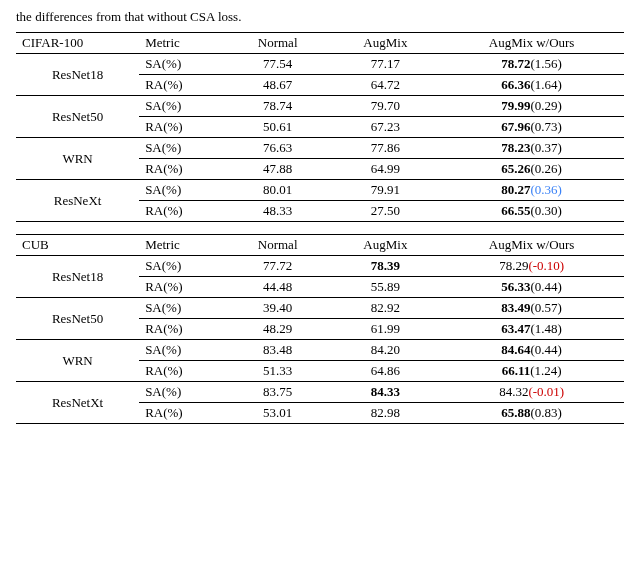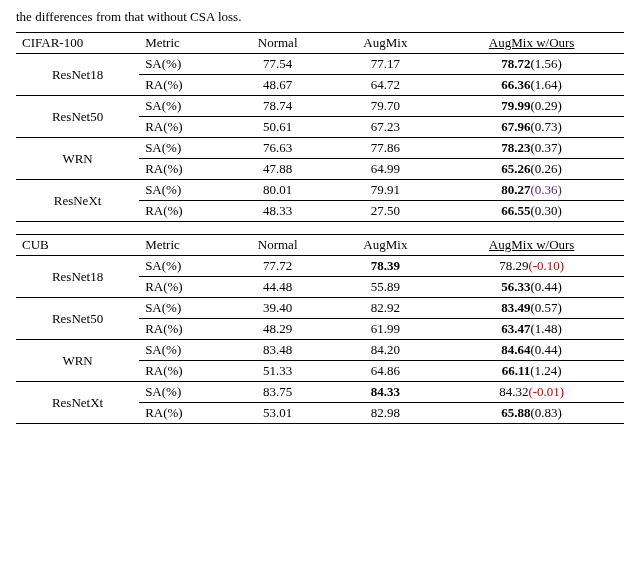--- a/index.html
+++ b/index.html
@@ -40,21 +40,21 @@
     thead tr:last-child th {
       border-bottom: 1px solid #000;
     }
     tbody tr:last-child td {
       border-bottom: 1.5px solid #000;
     }
     .col-dataset { text-align: left; font-weight: normal; width: 80px; }
     .col-metric { text-align: left; width: 55px; }
     .col-normal { width: 70px; }
     .col-augmix { width: 70px; }
-    .col-ours { width: 120px; text-decoration: underline; }
+    .col-ours { width: 120px; }
     .header-row th {
       font-weight: normal;
     }
   </style>
 </head>
 <body>
 
 <p class="intro-text">the differences from that without CSA loss.</p>
 
 <table>
@@ -105,21 +105,21 @@
         <td style="text-align: left; border-top: none; border-bottom: 1px solid rgb(0, 0, 0);">RA(%)</td>
         <td style="border-top: none;">47.88</td>
         <td style="border-top: none;">64.99</td>
         <td style="border-top: none;"><strong>65.26</strong><span style="color:#000">(0.26)</span></td>
       </tr>
       <tr>
         <td rowspan="2" style="vertical-align: middle; border-top: 1px solid rgb(0, 0, 0);">ResNeXt</td>
         <td style="text-align: left; border-top: 1px solid rgb(0, 0, 0);">SA(%)</td>
         <td style="border-top: 1px solid rgb(0, 0, 0);">80.01</td>
         <td style="border-top: 1px solid rgb(0, 0, 0);">79.91</td>
-        <td style="border-top: 1px solid rgb(0, 0, 0);"><strong>80.27</strong><span style="color:#4c1d95">(0.36)</span></td>
+        <td style="border-top: 1px solid rgb(0, 0, 0);"><strong>80.27</strong><span style="color:#3b82f6">(0.36)</span></td>
       </tr>
       <tr>
         <td style="text-align: left; border-top: none; border-bottom: 1.5px solid rgb(0, 0, 0);">RA(%)</td>
         <td style="border-top: none; border-bottom: 1.5px solid rgb(0, 0, 0);">48.33</td>
         <td style="border-top: none; border-bottom: 1.5px solid rgb(0, 0, 0);">27.50</td>
         <td style="border-top: none; border-bottom: 1.5px solid rgb(0, 0, 0);"><strong>66.55</strong><span style="color:#000">(0.30)</span></td>
       </tr>
     </tbody>
 </table>
 

